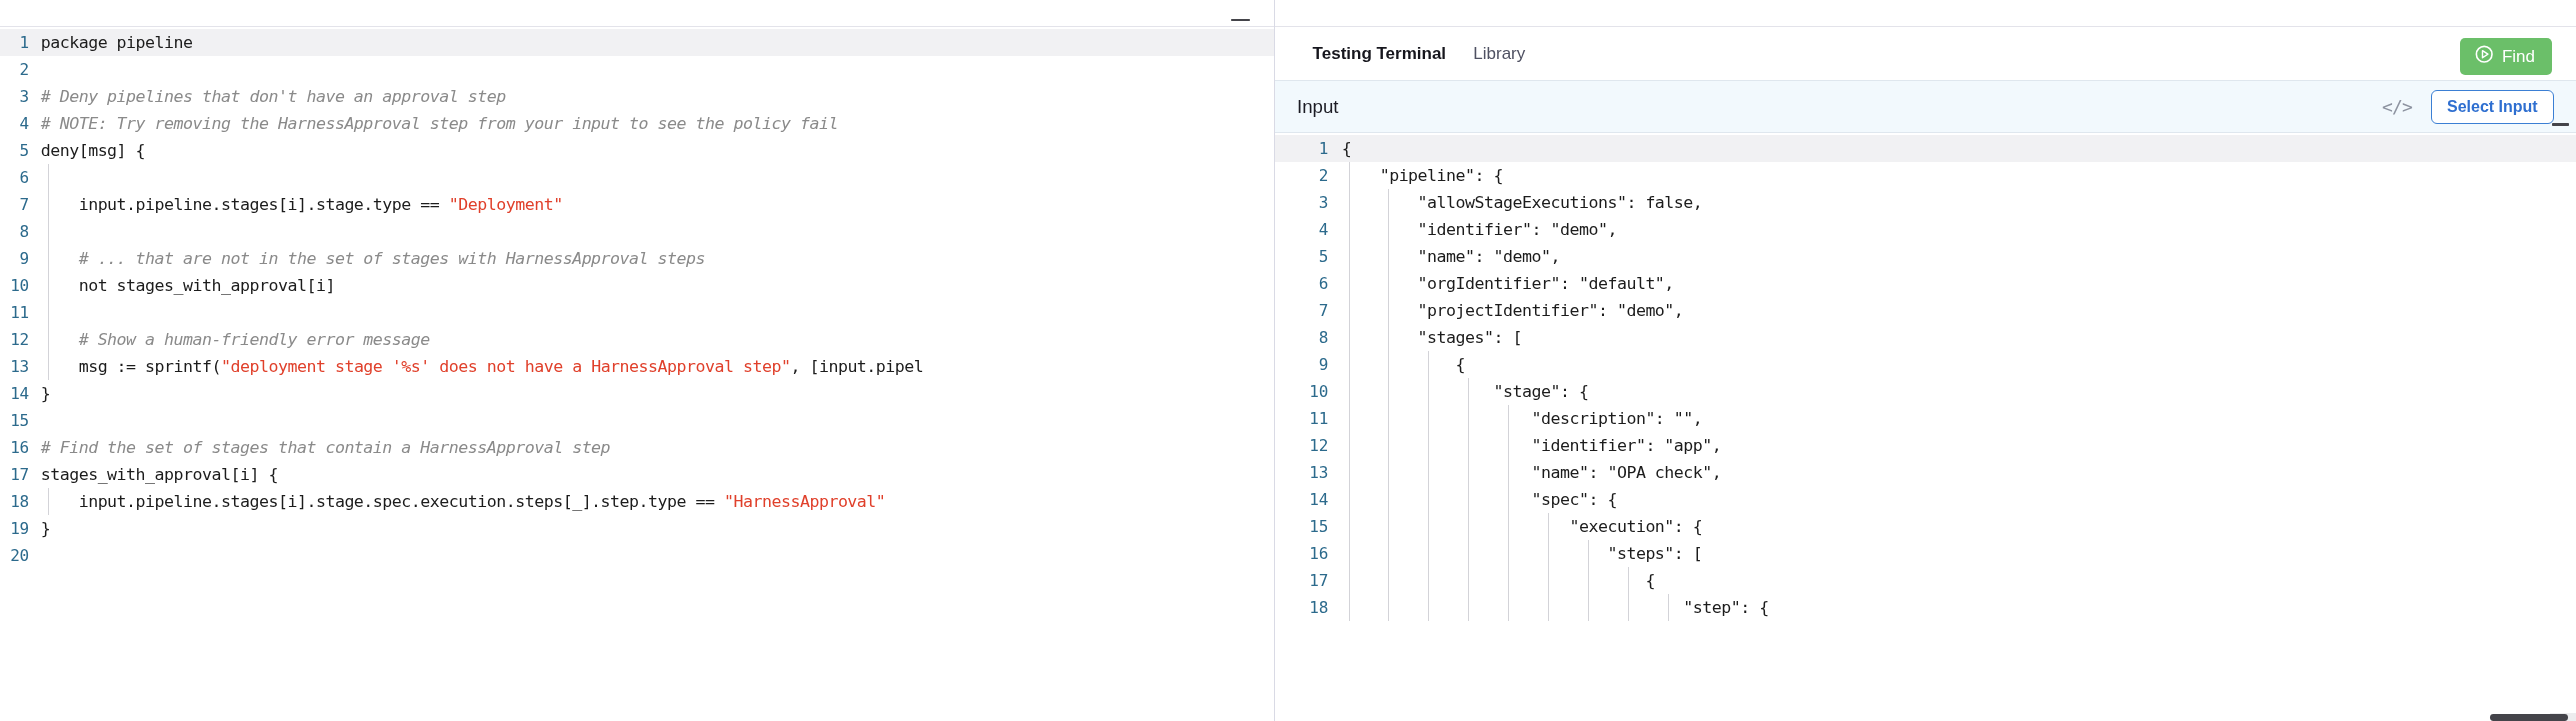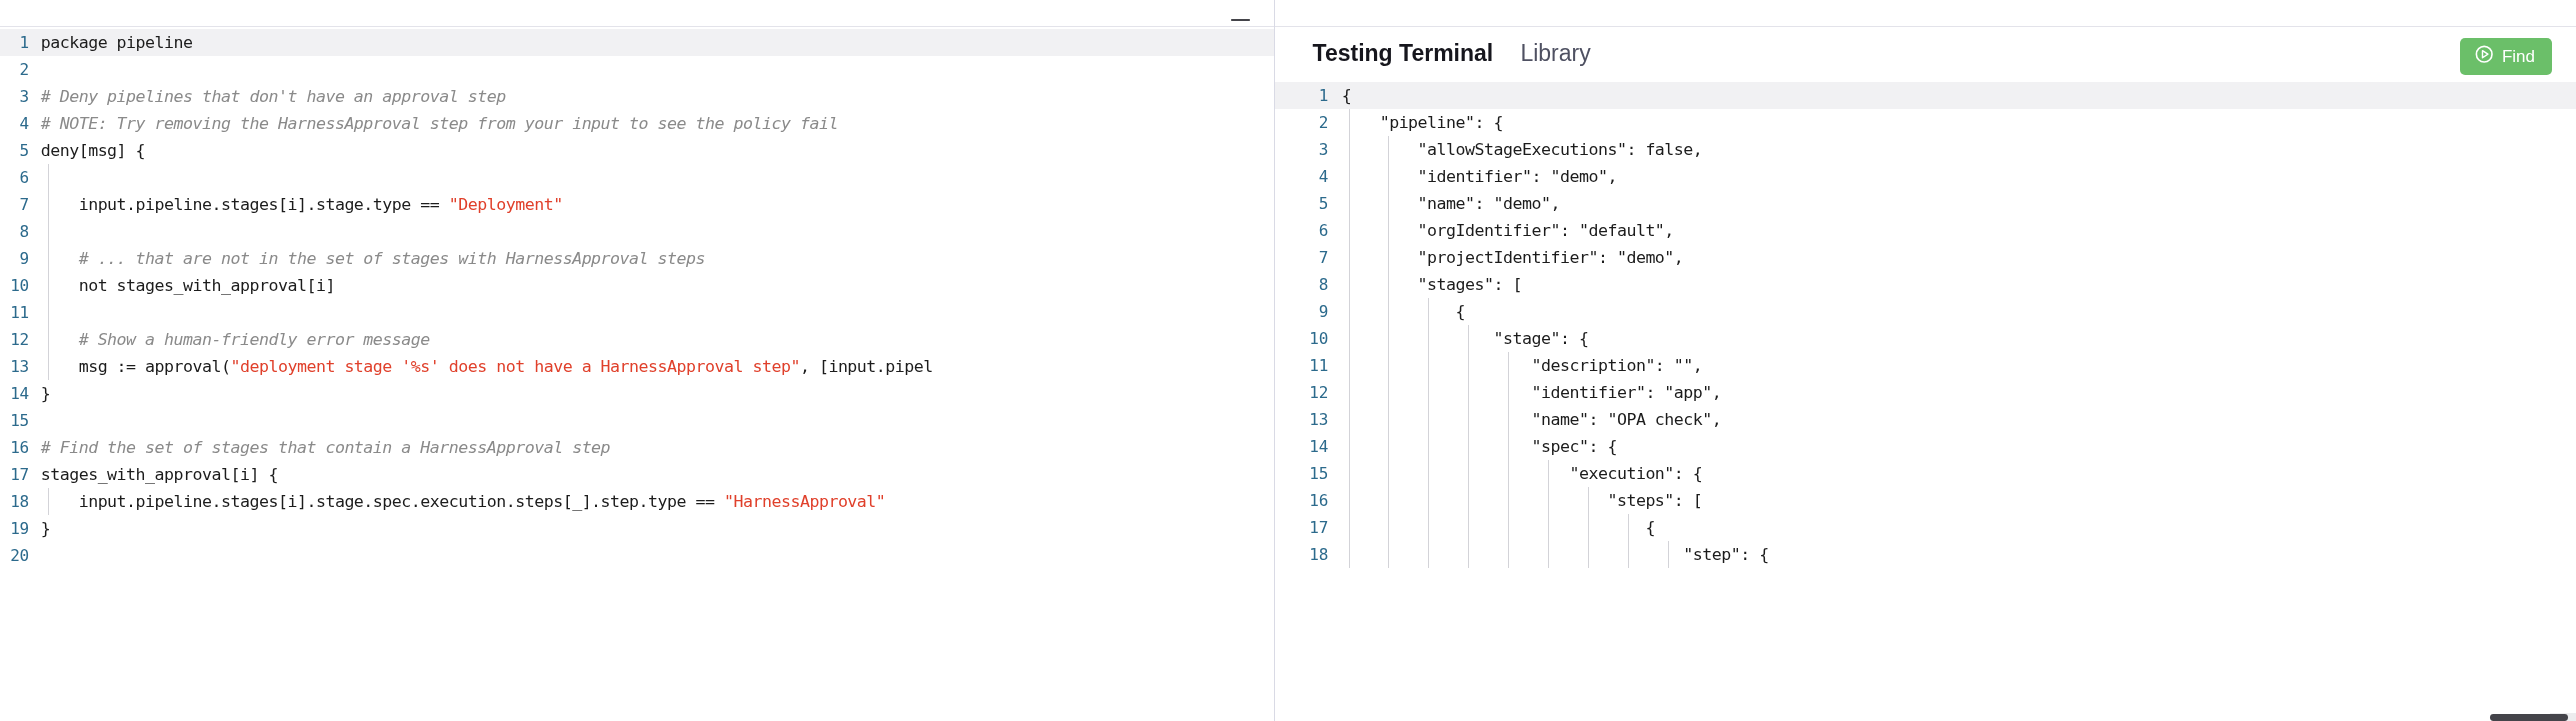--- a/index.html
+++ b/index.html
@@ -115,21 +115,21 @@
     position: relative;
     height: 53px;
     margin-top: 27px;
     display: flex;
     align-items: center;
     padding-left: 24px;
     background: #ffffff;
   }
   .tab {
     position: relative;
-    font-size: 23px;
+    font-size: 17px;
     color: #4f5162;
     padding: 0 13.6px;
     height: 68px;
     display: flex;
     align-items: center;
     cursor: pointer;
   }
   .tab.active {
     color: #16161d;
     font-weight: bold;
@@ -283,21 +283,21 @@
         <div class="code-row"><div class="ln">3</div><div class="code-text"><span class="tok-comment"># Deny pipelines that don't have an approval step</span></div></div>
         <div class="code-row"><div class="ln">4</div><div class="code-text"><span class="tok-comment"># NOTE: Try removing the HarnessApproval step from your input to see the policy fail</span></div></div>
         <div class="code-row"><div class="ln">5</div><div class="code-text"><span>deny[msg] {</span></div></div>
         <div class="code-row"><div class="ln">6</div><div class="code-text"><div class="guide" style="left: 8.5px;"></div></div></div>
         <div class="code-row"><div class="ln">7</div><div class="code-text"><div class="guide" style="left: 8.5px;"></div><span>    input.pipeline.stages[i].stage.type == </span><span class="tok-string">"Deployment"</span></div></div>
         <div class="code-row"><div class="ln">8</div><div class="code-text"><div class="guide" style="left: 8.5px;"></div> </div></div>
         <div class="code-row"><div class="ln">9</div><div class="code-text"><div class="guide" style="left: 8.5px;"></div><span class="tok-comment">    # ... that are not in the set of stages with HarnessApproval steps</span></div></div>
         <div class="code-row"><div class="ln">10</div><div class="code-text"><div class="guide" style="left: 8.5px;"></div><span>    not stages_with_approval[i]</span></div></div>
         <div class="code-row"><div class="ln">11</div><div class="code-text"><div class="guide" style="left: 8.5px;"></div> </div></div>
         <div class="code-row"><div class="ln">12</div><div class="code-text"><div class="guide" style="left: 8.5px;"></div><span class="tok-comment">    # Show a human-friendly error message</span></div></div>
-        <div class="code-row"><div class="ln">13</div><div class="code-text"><div class="guide" style="left: 8.5px;"></div><span>    msg := approval(</span><span class="tok-string">"deployment stage '%s' does not have a HarnessApproval step"</span><span>, [input.pipel</span></div></div>
+        <div class="code-row"><div class="ln">13</div><div class="code-text"><div class="guide" style="left: 8.5px;"></div><span>    msg := sprintf(</span><span class="tok-string">"deployment stage '%s' does not have a HarnessApproval step"</span><span>, [input.pipel</span></div></div>
         <div class="code-row"><div class="ln">14</div><div class="code-text"><span>}</span></div></div>
         <div class="code-row"><div class="ln">15</div><div class="code-text"> </div></div>
         <div class="code-row"><div class="ln">16</div><div class="code-text"><span class="tok-comment"># Find the set of stages that contain a HarnessApproval step</span></div></div>
         <div class="code-row"><div class="ln">17</div><div class="code-text"><span>stages_with_approval[i] {</span></div></div>
         <div class="code-row"><div class="ln">18</div><div class="code-text"><div class="guide" style="left: 8.5px;"></div><span>    input.pipeline.stages[i].stage.spec.execution.steps[_].step.type == </span><span class="tok-string">"HarnessApproval"</span></div></div>
         <div class="code-row"><div class="ln">19</div><div class="code-text"><span>}</span></div></div>
         <div class="code-row"><div class="ln">20</div><div class="code-text"> </div></div>
       </div>
   </div>
 
@@ -315,20 +315,27 @@
         <span class="play-icon">
           <svg width="20.4" height="20.4" viewBox="0 0 24 24" aria-hidden="true">
             <circle cx="12" cy="12" r="9.2" fill="none" stroke="#ffffff" stroke-width="1.9"></circle>
             <path d="M10 7.8 L16.4 12 L10 16.2 Z" fill="none" stroke="#ffffff" stroke-width="1.7" stroke-linejoin="round"></path>
           </svg>
         </span>
         <span>Find</span>
       </button>
     </div>
 
+    <div class="input-bar">
+      <span class="input-label">Input</span>
+      <div class="input-bar-right">
+        <span class="code-brackets-icon">&lt;/&gt;</span>
+        <button class="select-input-btn">Select Input</button>
+      </div>
+    </div>
     <div class="right-collapse-handle"></div>
 
     <div class="json-area" id="json-area">
         <div class="json-row active"><div class="jln">1</div><div class="json-text">{</div></div>
         <div class="json-row"><div class="jln">2</div><div class="json-text"><div class="guide" style="left: 8.5px;"></div>    "pipeline": {</div></div>
         <div class="json-row"><div class="jln">3</div><div class="json-text"><div class="guide" style="left: 8.5px;"></div><div class="guide" style="left: 48px;"></div>        "allowStageExecutions": false,</div></div>
         <div class="json-row"><div class="jln">4</div><div class="json-text"><div class="guide" style="left: 8.5px;"></div><div class="guide" style="left: 48px;"></div>        "identifier": "demo",</div></div>
         <div class="json-row"><div class="jln">5</div><div class="json-text"><div class="guide" style="left: 8.5px;"></div><div class="guide" style="left: 48px;"></div>        "name": "demo",</div></div>
         <div class="json-row"><div class="jln">6</div><div class="json-text"><div class="guide" style="left: 8.5px;"></div><div class="guide" style="left: 48px;"></div>        "orgIdentifier": "default",</div></div>
         <div class="json-row"><div class="jln">7</div><div class="json-text"><div class="guide" style="left: 8.5px;"></div><div class="guide" style="left: 48px;"></div>        "projectIdentifier": "demo",</div></div>

